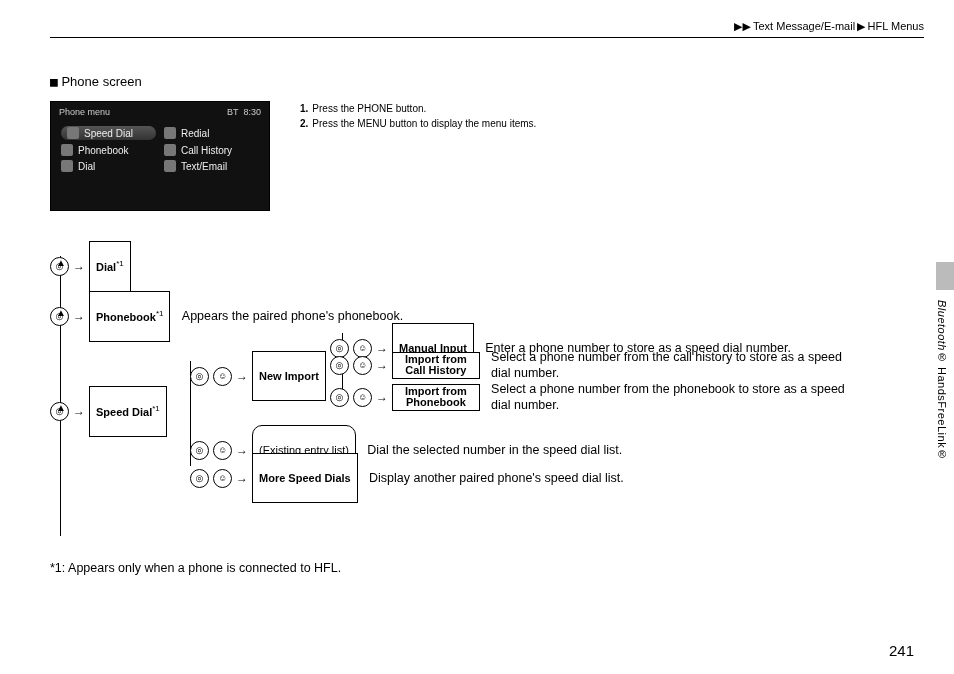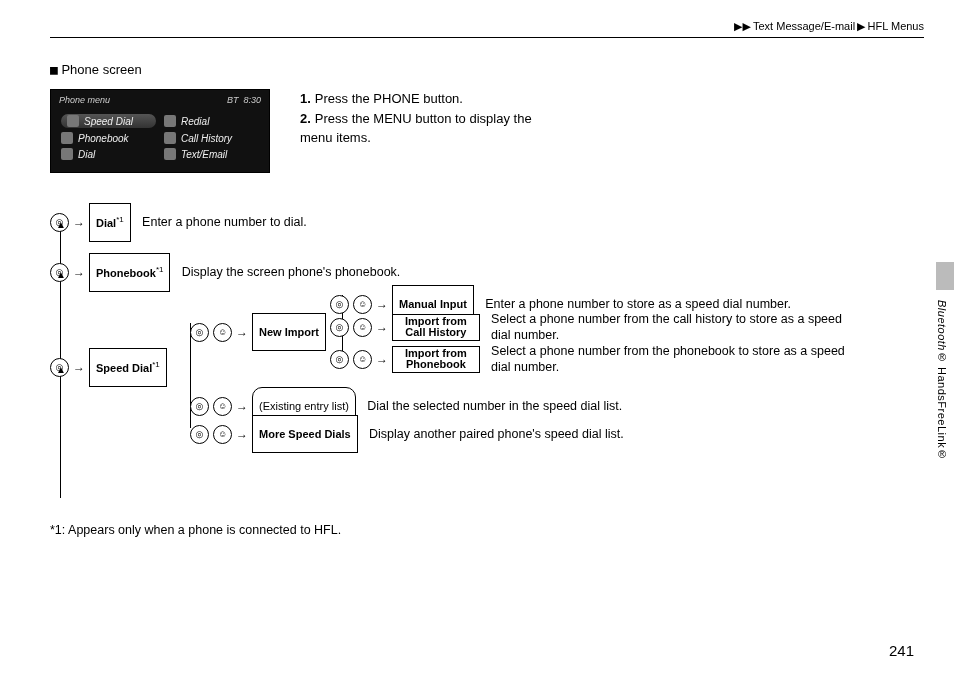--- a/index.html
+++ b/index.html
@@ -18,49 +18,48 @@
     left: 50px;
     right: 30px;
     top: 20px;
     bottom: 20px;
   }
   .header {
     border-bottom: 1px solid #000;
     text-align: right;
     font-size: 11px;
     padding-bottom: 4px;
-    margin-bottom: 24px;
+    margin-bottom: 36px;
   }
   .header .sep {
     display: inline-block;
     margin: 0 2px;
   }
   .section-title {
     font-size: 13px;
     margin-bottom: 12px;
   }
   .section-title .blk {
     font-family: monospace;
   }
   .top-row {
     display: flex;
     gap: 30px;
     align-items: flex-start;
   }
   .screenshot {
     width: 220px;
-    height: 84px;
+    height: 110px;
     background: #111;
     border: 1px solid #000;
     color: #ddd;
     font-size: 10px;
     position: relative;
     box-sizing: border-box;
     padding: 4px;
-    font-style: italic;
   }
   .screenshot .titlebar {
     display: flex;
     justify-content: space-between;
     font-size: 9px;
     color: #ccc;
     padding: 1px 4px;
   }
   .screenshot .menu-grid {
     display: grid;
@@ -81,21 +80,21 @@
     background: #777;
     border-radius: 2px;
     display: inline-block;
   }
   .mi.hl {
     background: linear-gradient(#555,#333);
     border-radius: 10px;
     padding: 1px 6px;
   }
   .steps {
-    font-size: 13px;
+    font-size: 10px;
     line-height: 1.5;
   }
   .steps .num {
     font-weight: bold;
     margin-right: 4px;
   }
   
   .diagram {
     position: relative;
     margin-top: 30px;
@@ -113,21 +112,21 @@
     border: 1px solid #000;
     border-radius: 50%;
     display: inline-flex;
     align-items: center;
     justify-content: center;
     font-size: 9px;
     background: #fff;
   }
   .lbl {
     border: 1.5px solid #000;
-    padding: 12px 6px;
+    padding: 18px 6px;
     font-weight: bold;
     font-size: 11px;
     text-align: center;
     background: #fff;
     line-height: 1.1;
   }
   .lbl.twoline {
     line-height: 1.05;
     padding: 1px 12px;
   }
@@ -246,29 +245,29 @@
   </div>
 
   <div class="diagram">
 
     <div class="vline" style="left:10px; top:15px; height:280px;"></div>
 
     <div class="node" style="left:0; top:0;">
       <span class="icon-box">◎</span>
       <span class="arrow-r">→</span>
       <span class="lbl"><span>Dial</span><span class="sup">*1</span></span>
-      &nbsp;<span class="desc">Enter a phone number to dial.</span>
+      &nbsp;
     </div>
     <div class="up-caret" style="left:6px; top:17px;">▲</div>
 
     <div class="node" style="left:0; top:50px;">
       <span class="icon-box">◎</span>
       <span class="arrow-r">→</span>
       <span class="lbl"><span>Phonebook</span><span class="sup">*1</span></span>
-      &nbsp;<span class="desc">Display the screen phone's phonebook.</span>
+      &nbsp;<span class="desc">Appears the paired phone's phonebook.</span>
     </div>
     <div class="up-caret" style="left:6px; top:67px;">▲</div>
 
     <div class="node" style="left:0; top:145px;">
       <span class="icon-box">◎</span>
       <span class="arrow-r">→</span>
       <span class="lbl"><span>Speed Dial</span><span class="sup">*1</span></span>
     </div>
     <div class="up-caret" style="left:6px; top:162px;">▲</div>
 

